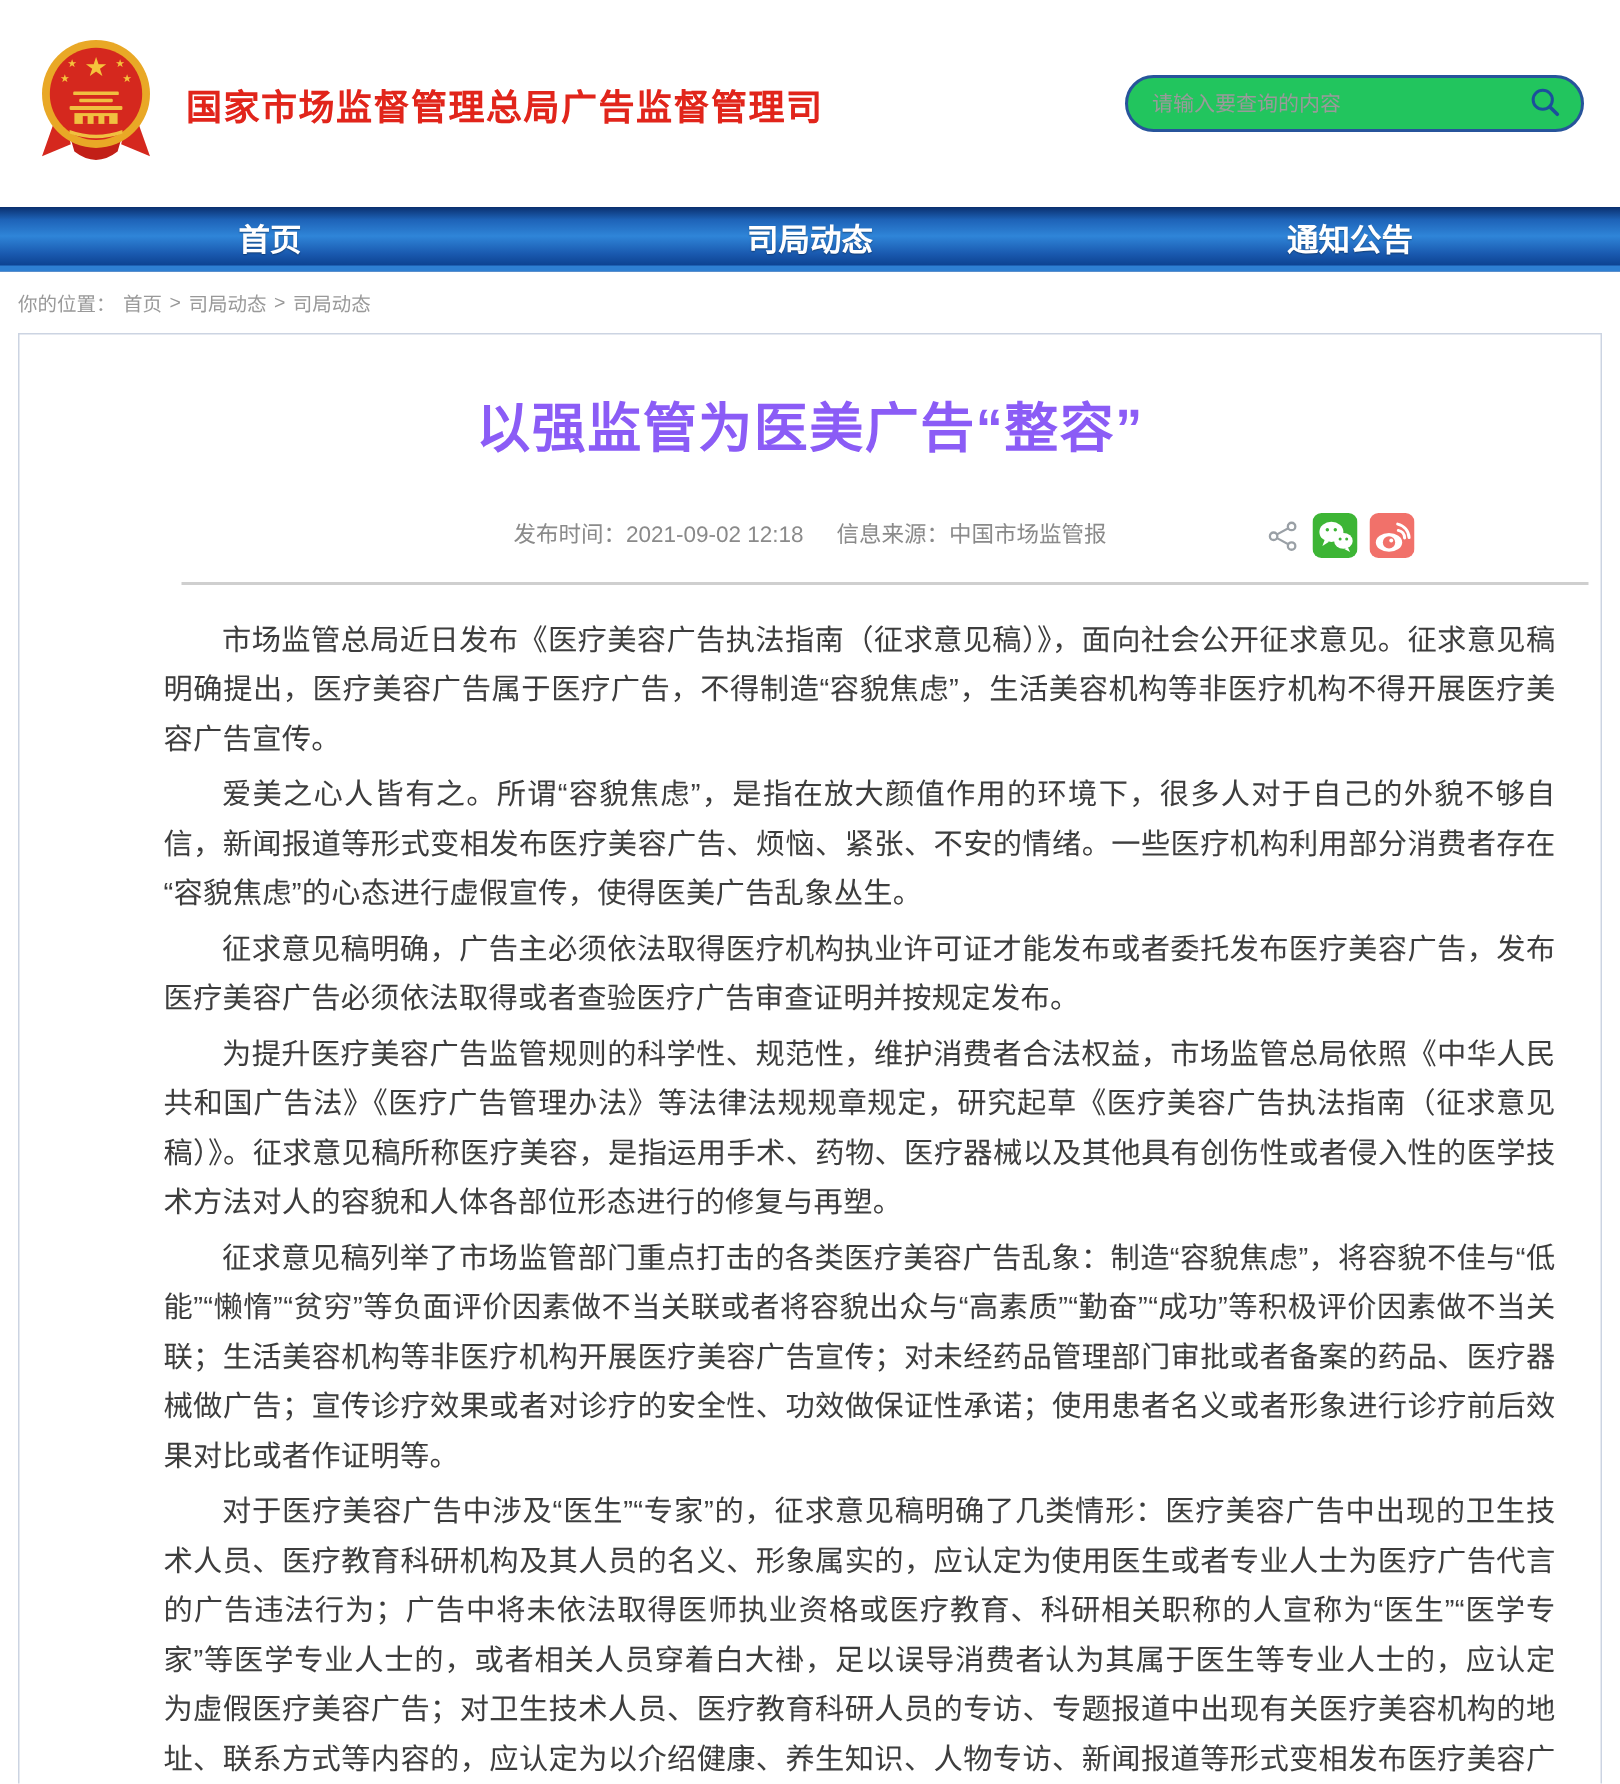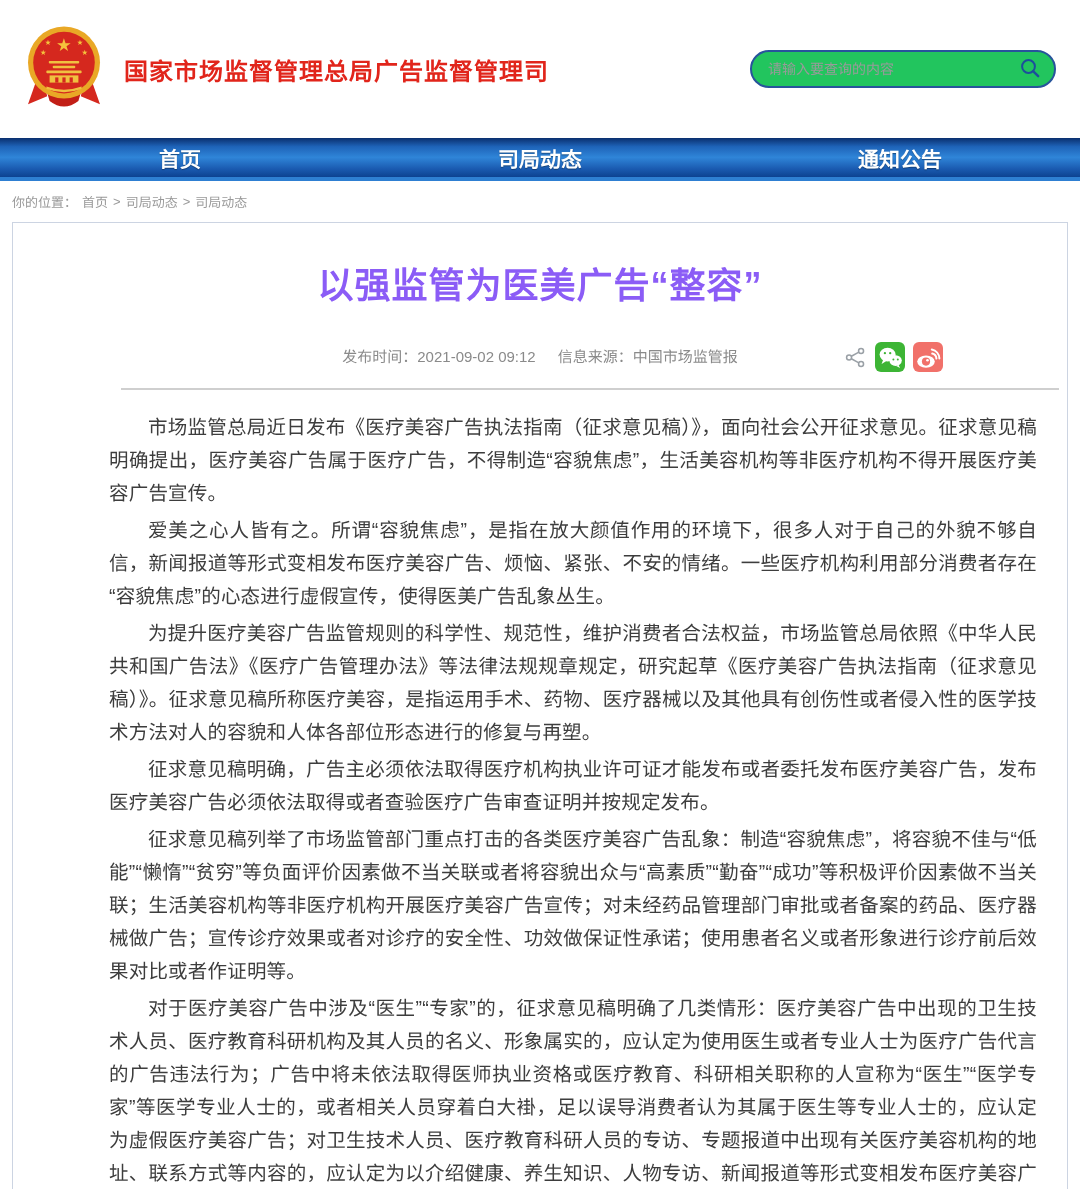--- a/index.html
+++ b/index.html
@@ -141,21 +141,21 @@
   <a>司局动态</a>
   <span>&gt;</span>
   <a>司局动态</a>
 </div>
 
 <main class="card">
   <h1 class="article-title">以强监管为医美广告“整容”</h1>
 
   <div class="meta-row">
     <div class="meta">
-      <span>发布时间：</span><span>2021-09-02 09:12</span><span class="gap"></span><span>信息来源：</span><span>中国市场监管报</span>
+      <span>发布时间：</span><span>2021-09-02 12:18</span><span class="gap"></span><span>信息来源：</span><span>中国市场监管报</span>
     </div>
     <div class="share">
       <span class="share-plain">
         <svg viewBox="0 0 24 24" width="23" height="23" aria-hidden="true">
           <circle cx="5.3" cy="12" r="2.6" fill="none" stroke="#9aa0a6" stroke-width="1.6"></circle>
           <circle cx="17.8" cy="5.2" r="2.6" fill="none" stroke="#9aa0a6" stroke-width="1.6"></circle>
           <circle cx="17.8" cy="18.8" r="2.6" fill="none" stroke="#9aa0a6" stroke-width="1.6"></circle>
           <line x1="7.7" y1="10.7" x2="15.5" y2="6.4" stroke="#9aa0a6" stroke-width="1.5"></line>
           <line x1="7.7" y1="13.3" x2="15.5" y2="17.6" stroke="#9aa0a6" stroke-width="1.5"></line>
         </svg>
@@ -184,19 +184,19 @@
         </svg>
       </span>
     </div>
   </div>
 
   <hr class="divider">
 
   <article class="article-body">
     <p>市场监管总局近日发布《医疗美容广告执法指南（征求意见稿）》，面向社会公开征求意见。征求意见稿明确提出，医疗美容广告属于医疗广告，不得制造“容貌焦虑”，生活美容机构等非医疗机构不得开展医疗美容广告宣传。</p>
     <p>爱美之心人皆有之。所谓“容貌焦虑”，是指在放大颜值作用的环境下，很多人对于自己的外貌不够自信，新闻报道等形式变相发布医疗美容广告、烦恼、紧张、不安的情绪。一些医疗机构利用部分消费者存在“容貌焦虑”的心态进行虚假宣传，使得医美广告乱象丛生。</p>
+    <p>征求意见稿明确，广告主必须依法取得医疗机构执业许可证才能发布或者委托发布医疗美容广告，发布医疗美容广告必须依法取得或者查验医疗广告审查证明并按规定发布。</p>
     <p>为提升医疗美容广告监管规则的科学性、规范性，维护消费者合法权益，市场监管总局依照《中华人民共和国广告法》《医疗广告管理办法》等法律法规规章规定，研究起草《医疗美容广告执法指南（征求意见稿）》。征求意见稿所称医疗美容，是指运用手术、药物、医疗器械以及其他具有创伤性或者侵入性的医学技术方法对人的容貌和人体各部位形态进行的修复与再塑。</p>
-    <p>征求意见稿明确，广告主必须依法取得医疗机构执业许可证才能发布或者委托发布医疗美容广告，发布医疗美容广告必须依法取得或者查验医疗广告审查证明并按规定发布。</p>
     <p>征求意见稿列举了市场监管部门重点打击的各类医疗美容广告乱象：制造“容貌焦虑”，将容貌不佳与“低能”“懒惰”“贫穷”等负面评价因素做不当关联或者将容貌出众与“高素质”“勤奋”“成功”等积极评价因素做不当关联；生活美容机构等非医疗机构开展医疗美容广告宣传；对未经药品管理部门审批或者备案的药品、医疗器械做广告；宣传诊疗效果或者对诊疗的安全性、功效做保证性承诺；使用患者名义或者形象进行诊疗前后效果对比或者作证明等。</p>
     <p>对于医疗美容广告中涉及“医生”“专家”的，征求意见稿明确了几类情形：医疗美容广告中出现的卫生技术人员、医疗教育科研机构及其人员的名义、形象属实的，应认定为使用医生或者专业人士为医疗广告代言的广告违法行为；广告中将未依法取得医师执业资格或医疗教育、科研相关职称的人宣称为“医生”“医学专家”等医学专业人士的，或者相关人员穿着白大褂，足以误导消费者认为其属于医生等专业人士的，应认定为虚假医疗美容广告；对卫生技术人员、医疗教育科研人员的专访、专题报道中出现有关医疗美容机构的地址、联系方式等内容的，应认定为以介绍健康、养生知识、人物专访、新闻报道等形式变相发布医疗美容广告。</p>
 
   </article>
 </main>
 
 </body></html>

